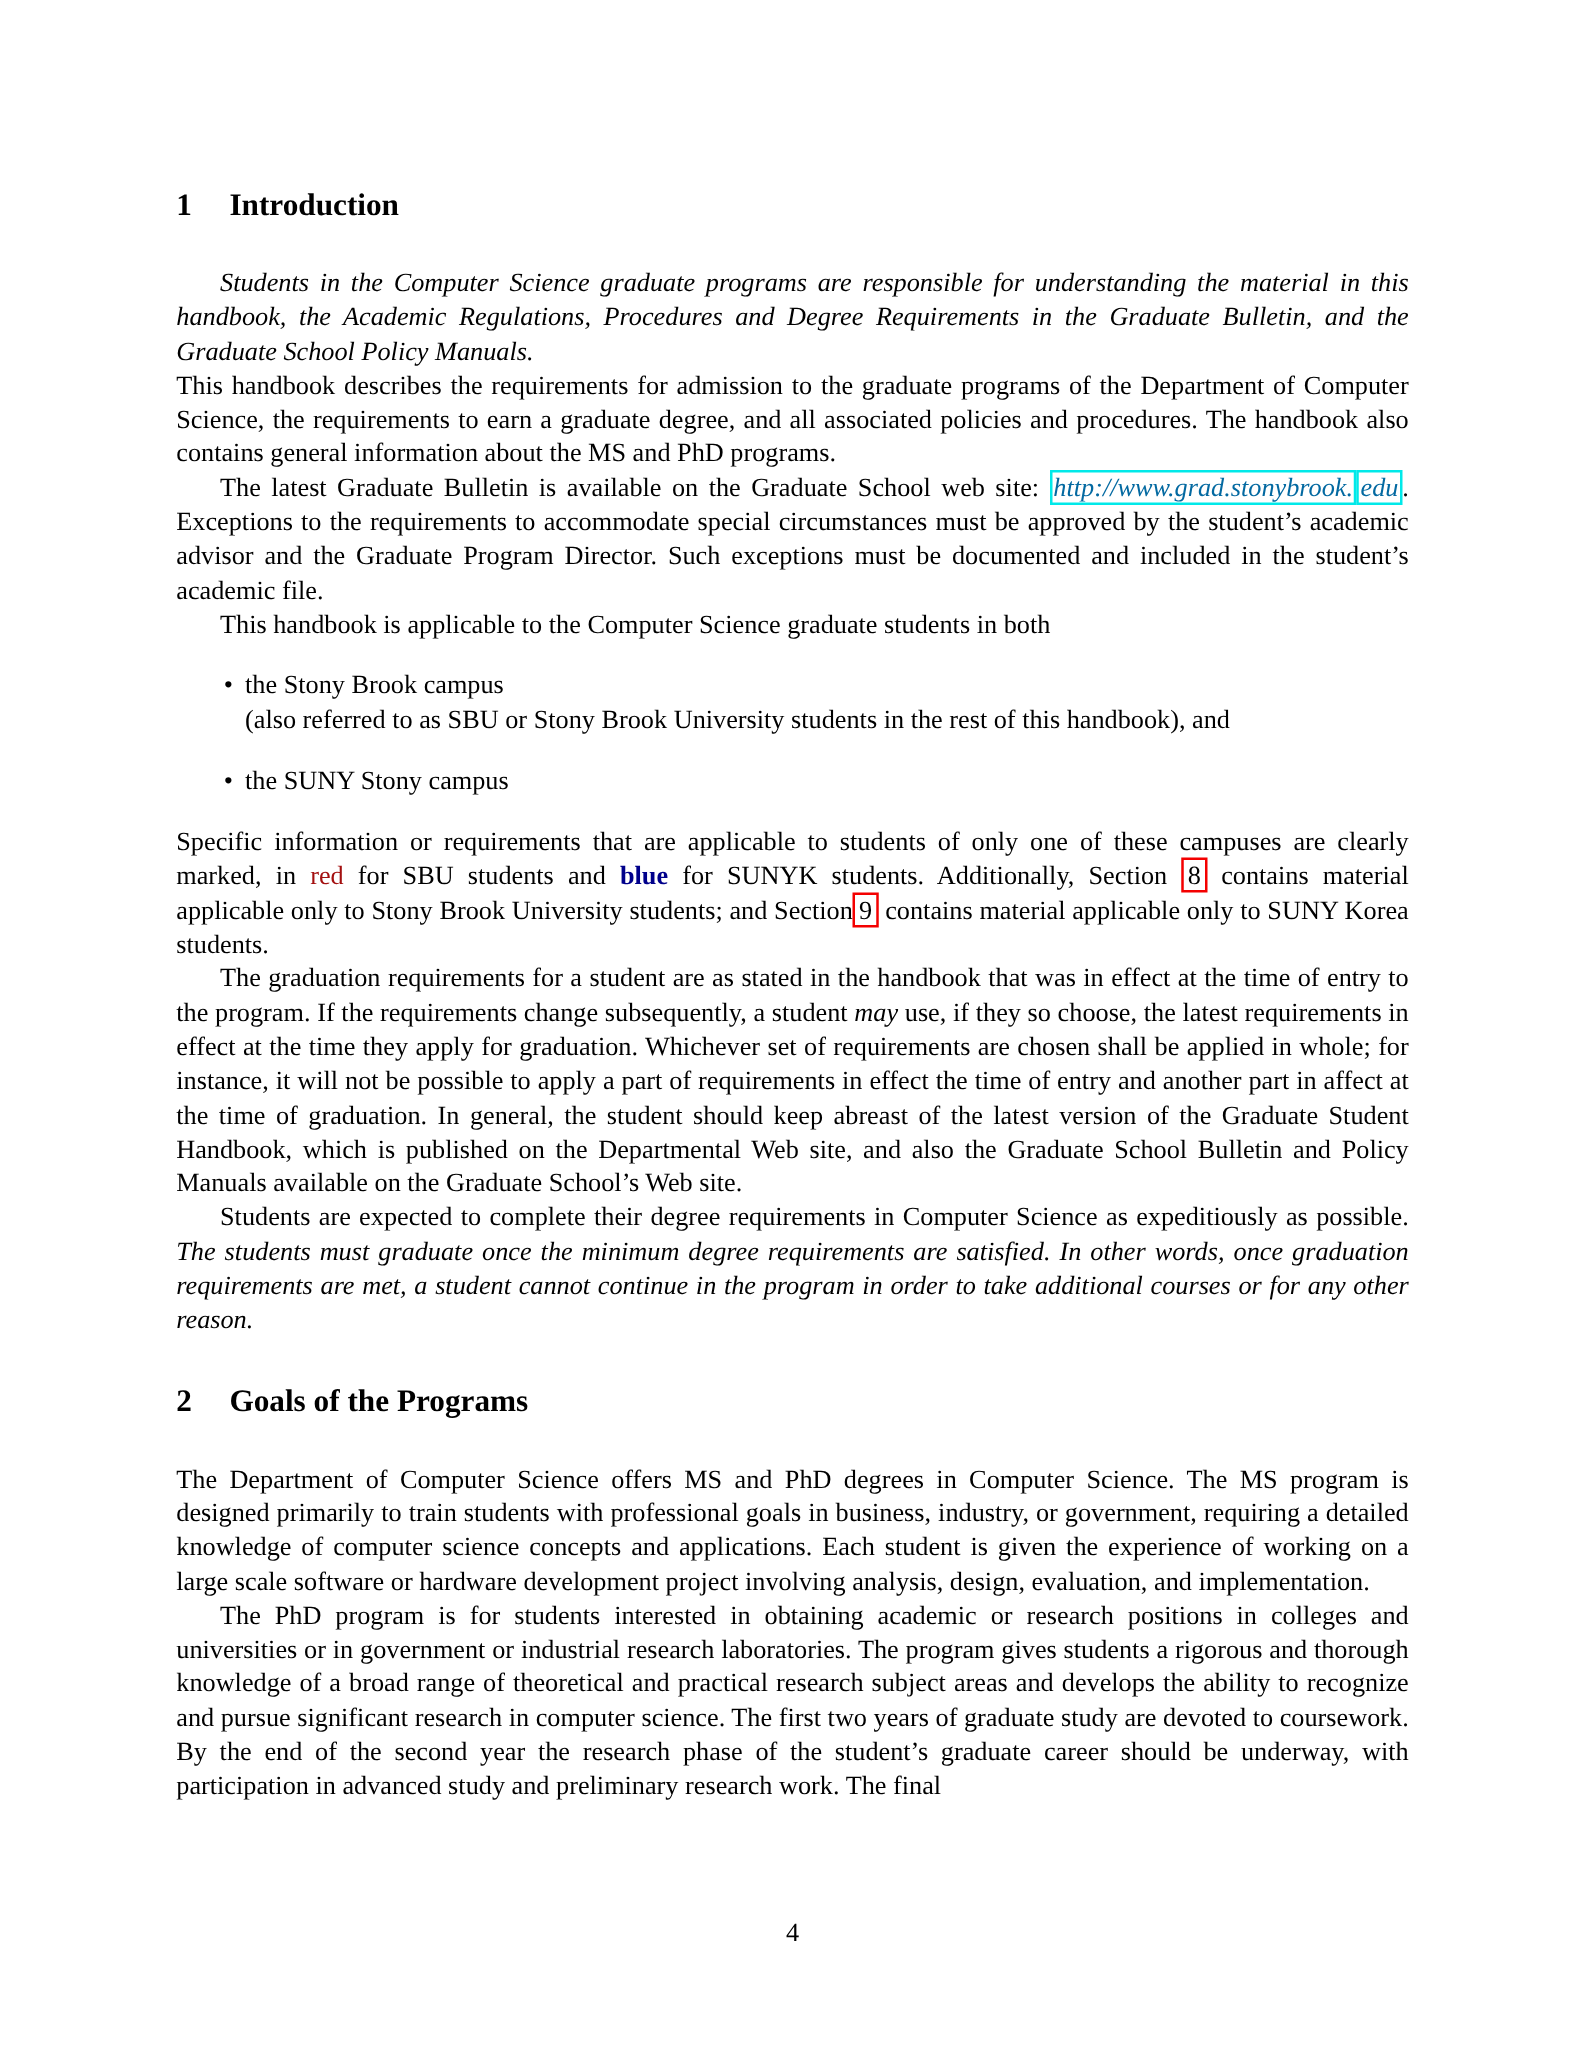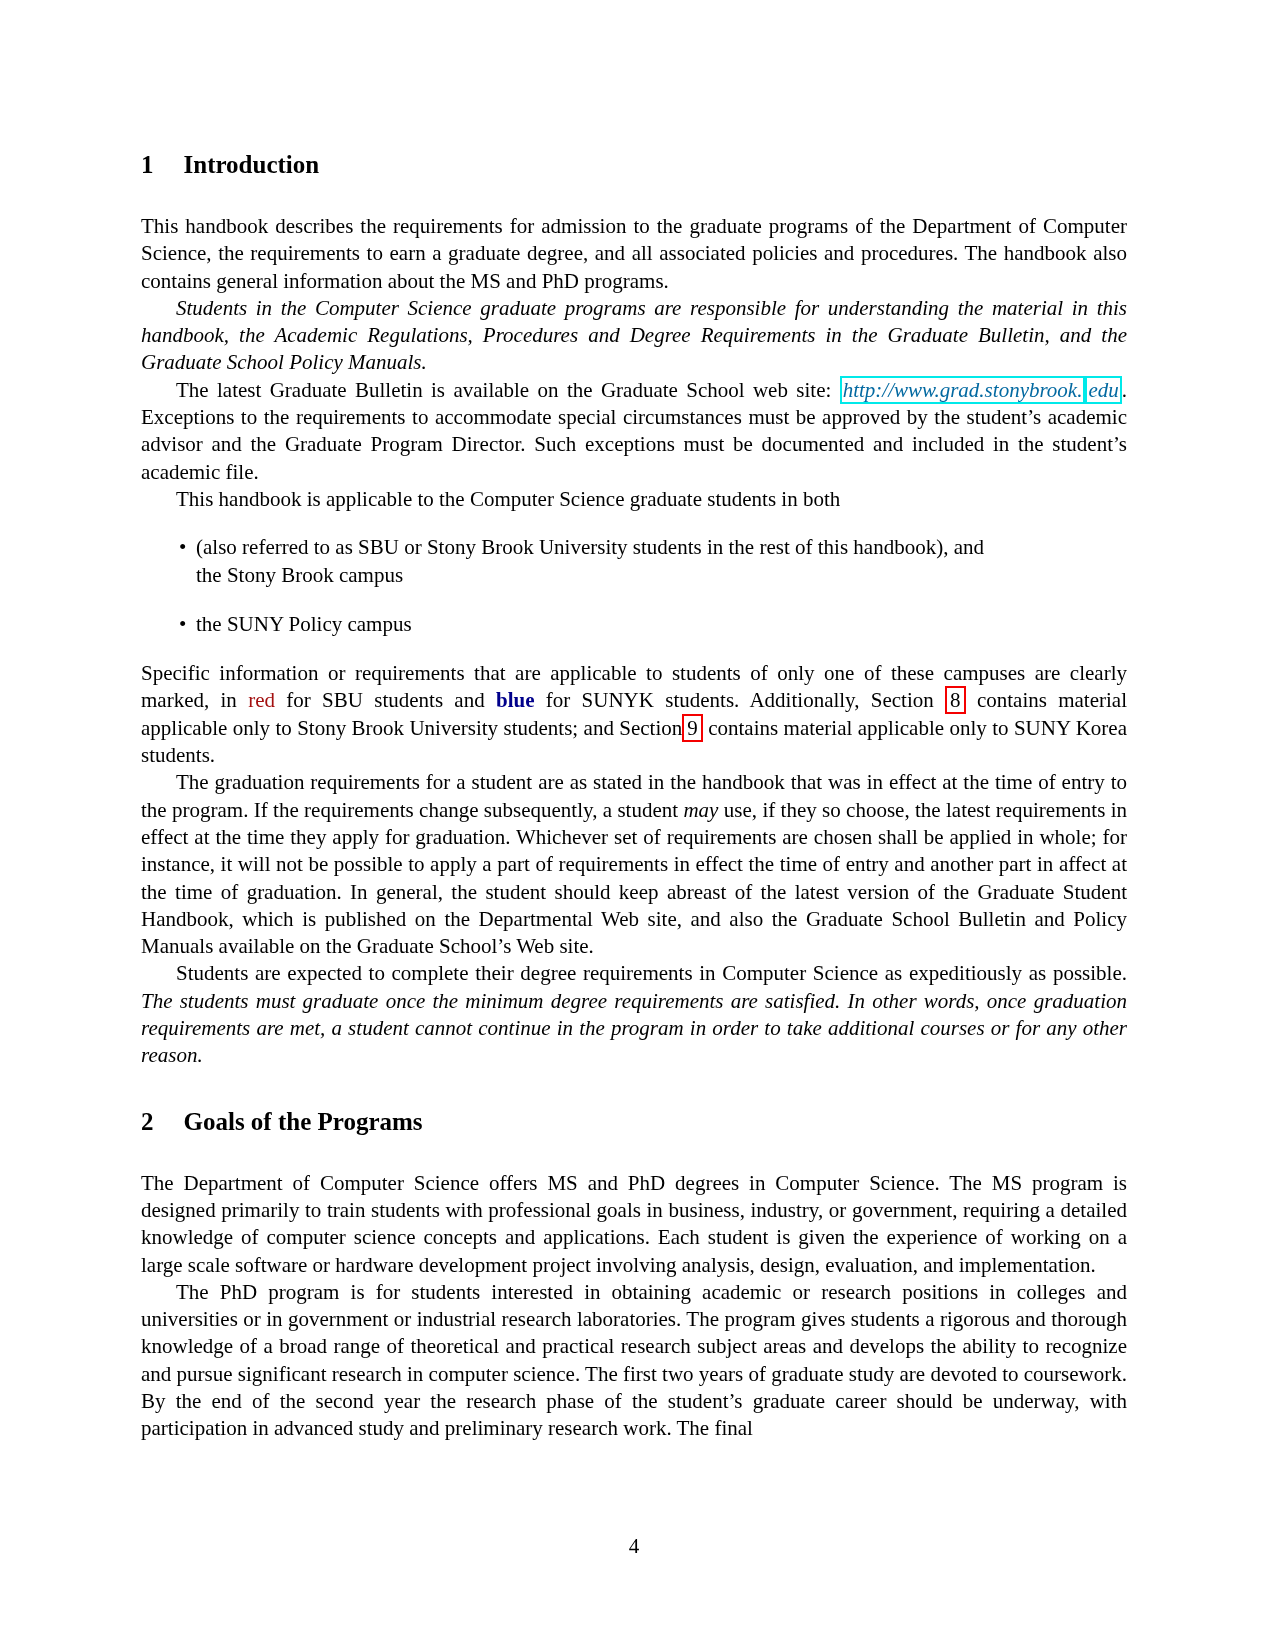--- a/index.html
+++ b/index.html
@@ -91,33 +91,33 @@
     text-align: center;
     font-size: 21px;
   }
 </style>
 </head>
 <body>
 
 <div class="page">
   <main class="content" id="doc-content">
       <h2 class="sec-heading"><span class="sec-num">1</span><span>Introduction</span></h2>
+      <p class="para indent"><span class="em">Students in the Computer Science graduate programs are responsible for understanding the material in this handbook, the Academic Regulations, Procedures and Degree Requirements in the Graduate Bulletin, and the Graduate School Policy Manuals.</span></p>
       <p class="para"><span>This handbook describes the requirements for admission to the graduate programs of the Department of Computer Science, the requirements to earn a graduate degree, and all associated policies and procedures. The handbook also contains general information about the MS and PhD programs.</span></p>
-      <p class="para indent"><span class="em">Students in the Computer Science graduate programs are responsible for understanding the material in this handbook, the Academic Regulations, Procedures and Degree Requirements in the Graduate Bulletin, and the Graduate School Policy Manuals.</span></p>
       <p class="para indent"><span>The latest Graduate Bulletin is available on the Graduate School web site: </span><a class="url-link">http://www.grad.stonybrook.</a><a class="url-link">edu</a><span>. Exceptions to the requirements to accommodate special circumstances must be approved by the student’s academic advisor and the Graduate Program Director. Such exceptions must be documented and included in the student’s academic file.</span></p>
       <p class="para indent"><span>This handbook is applicable to the Computer Science graduate students in both</span></p>
       <ul class="blist">
         <li class="blist-item">
           <span class="bullet">•</span>
+          <div>the Stony Brook campus</div>
           <div>(also referred to as SBU or Stony Brook University students in the rest of this handbook), and</div>
-          <div>the Stony Brook campus</div>
         </li>
         <li class="blist-item">
           <span class="bullet">•</span>
-          <div>the SUNY Policy campus</div>
+          <div>the SUNY Stony campus</div>
         </li>
       </ul>
       <p class="para"><span>Specific information or requirements that are applicable to students of only one of these campuses are clearly marked, in </span><span class="hl-red">red</span><span> for SBU students and </span><span class="hl-blue">blue</span><span> for SUNYK students. Additionally, Section </span><a class="section-ref">8</a><span> contains material applicable only to Stony Brook University students; and Section</span><a class="section-ref">9</a><span> contains material applicable only to SUNY Korea students.</span></p>
       <p class="para indent"><span>The graduation requirements for a student are as stated in the handbook that was in effect at the time of entry to the program. If the requirements change subsequently, a student </span><span class="em">may</span><span> use, if they so choose, the latest requirements in effect at the time they apply for graduation. Whichever set of requirements are chosen shall be applied in whole; for instance, it will not be possible to apply a part of requirements in effect the time of entry and another part in affect at the time of graduation. In general, the student should keep abreast of the latest version of the Graduate Student Handbook, which is published on the Departmental Web site, and also the Graduate School Bulletin and Policy Manuals available on the Graduate School’s Web site.</span></p>
       <p class="para indent"><span>Students are expected to complete their degree requirements in Computer Science as expeditiously as possible. </span><span class="em">The students must graduate once the minimum degree requirements are satisfied. In other words, once graduation requirements are met, a student cannot continue in the program in order to take additional courses or for any other reason.</span></p>
       <h2 class="sec-heading subsequent"><span class="sec-num">2</span><span>Goals of the Programs</span></h2>
       <p class="para"><span>The Department of Computer Science offers MS and PhD degrees in Computer Science. The MS program is designed primarily to train students with professional goals in business, industry, or government, requiring a detailed knowledge of computer science concepts and applications. Each student is given the experience of working on a large scale software or hardware development project involving analysis, design, evaluation, and implementation.</span></p>
       <p class="para indent"><span>The PhD program is for students interested in obtaining academic or research positions in colleges and universities or in government or industrial research laboratories. The program gives students a rigorous and thorough knowledge of a broad range of theoretical and practical research subject areas and develops the ability to recognize and pursue significant research in computer science. The first two years of graduate study are devoted to coursework. By the end of the second year the research phase of the student’s graduate career should be underway, with participation in advanced study and preliminary research work. The final</span></p>
     </main>
   <div class="folio">4</div>

